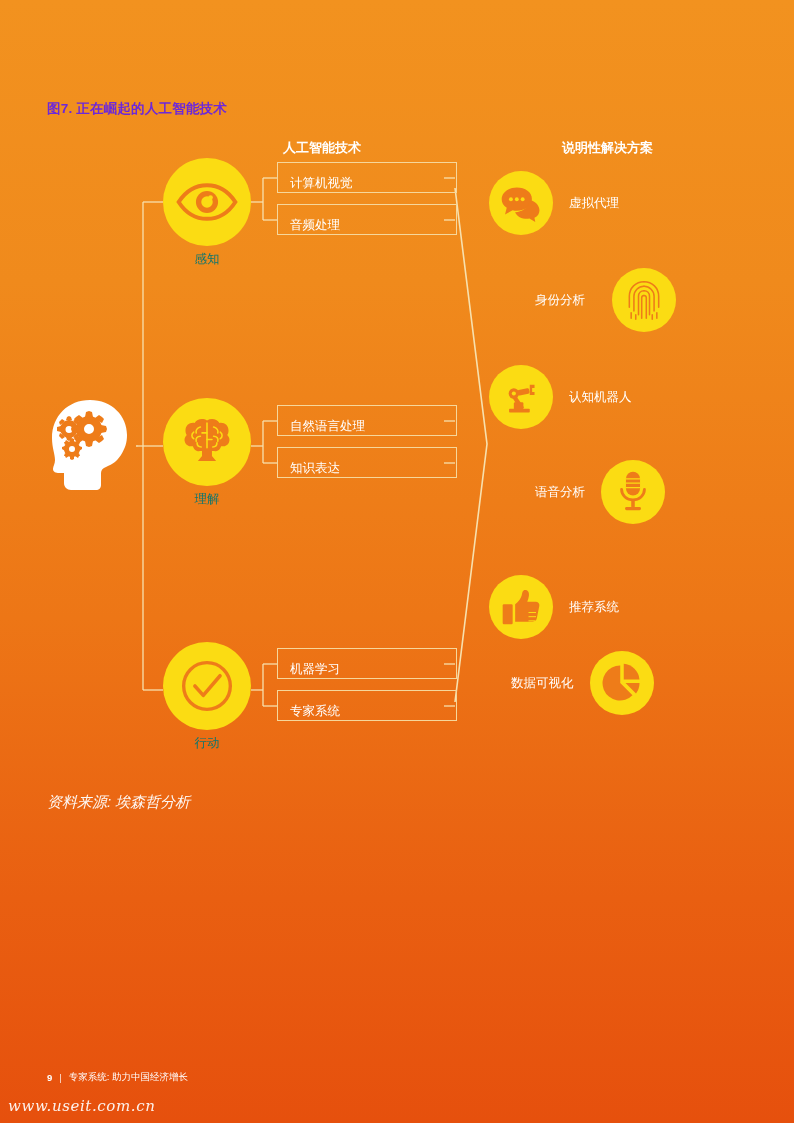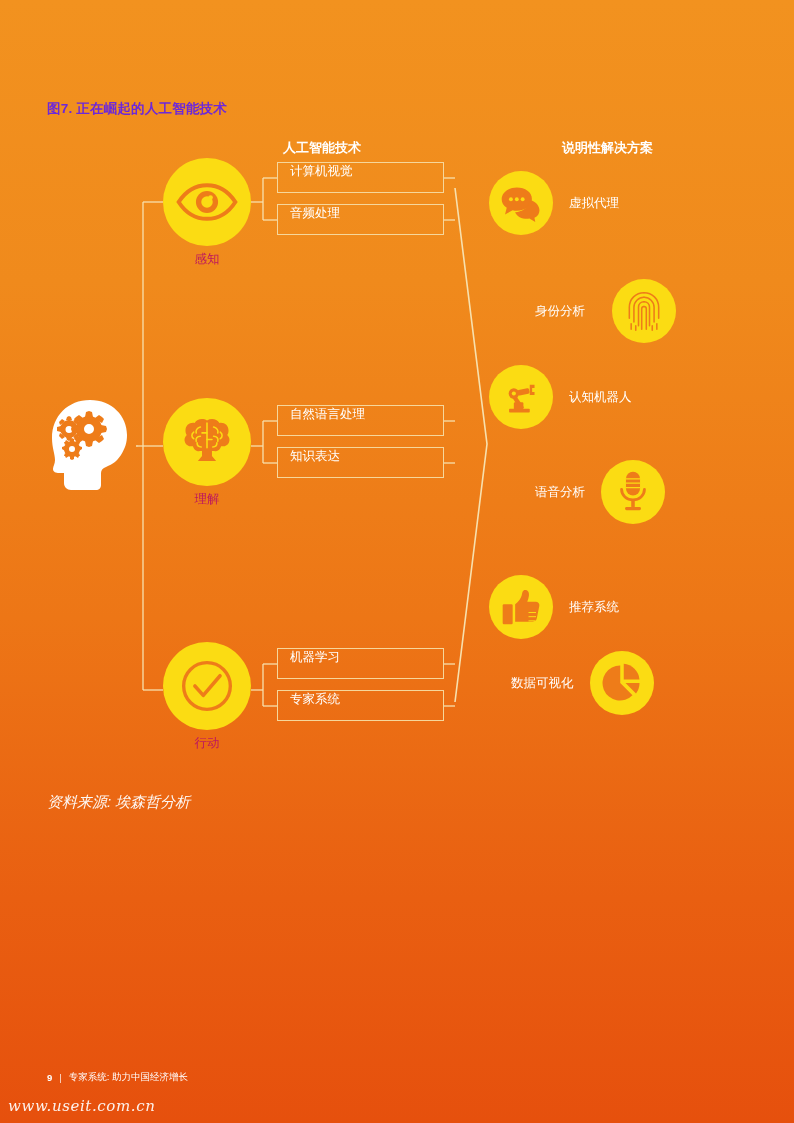--- a/index.html
+++ b/index.html
@@ -35,33 +35,33 @@
 
   
   .cap{position:absolute;width:88px;height:88px;}
   .cap .circle{
     width:88px;height:88px;border-radius:50%;
     background:#FBDC13;
     display:flex;align-items:center;justify-content:center;
   }
   .cap .cap-label{
     position:absolute;left:0;right:0;top:93px;
-    text-align:center;font-size:12.5px;color:#be185d;font-weight:normal;
+    text-align:center;font-size:12.5px;color:#0f766e;font-weight:normal;
     white-space:nowrap;
   }
   #cap-0{left:163px;top:158px;}
   #cap-1{left:163px;top:398px;}
   #cap-2{left:163px;top:642px;}
 
   
   .tech-box{
-    position:absolute;left:277px;width:167px;height:31px;
+    position:absolute;left:277px;width:180px;height:31px;
     border:1.4px solid #F6D79B;
     box-sizing:border-box;
-    display:flex;align-items:flex-start;
+    display:flex;align-items:flex-end;
   }
   .tech-box span{
     padding-left:12px;font-size:12.5px;color:#FFFFFF;white-space:nowrap;
   }
   #tech-0{top:162px;}
   #tech-1{top:204px;}
   #tech-2{top:405px;}
   #tech-3{top:447px;}
   #tech-4{top:648px;}
   #tech-5{top:690px;}
@@ -73,21 +73,21 @@
     display:flex;align-items:center;justify-content:center;flex:0 0 auto;
   }
   .sol .sol-label{
     font-size:12.5px;color:#FFFFFF;white-space:nowrap;
   }
   .sol.icon-left .sol-label{margin-left:16px;}
   .sol.icon-right{flex-direction:row-reverse;}
   .sol.icon-right .sol-label{margin-right:16px;}
 
   #sol-0{left:489px;top:171px;}
-  #sol-1{left:535px;top:279px;gap:11px;}
+  #sol-1{left:535px;top:268px;gap:11px;}
   #sol-2{left:489px;top:365px;text-align:center;}
   #sol-3{left:535px;top:460px;}
   #sol-4{left:489px;top:575px;}
   #sol-5{left:511px;top:651px;}
 
   
   .source{
     position:absolute;left:47px;top:793px;
     font-size:15px;color:#FFFFFF;font-style:italic;white-space:nowrap;opacity:.95;
   }

